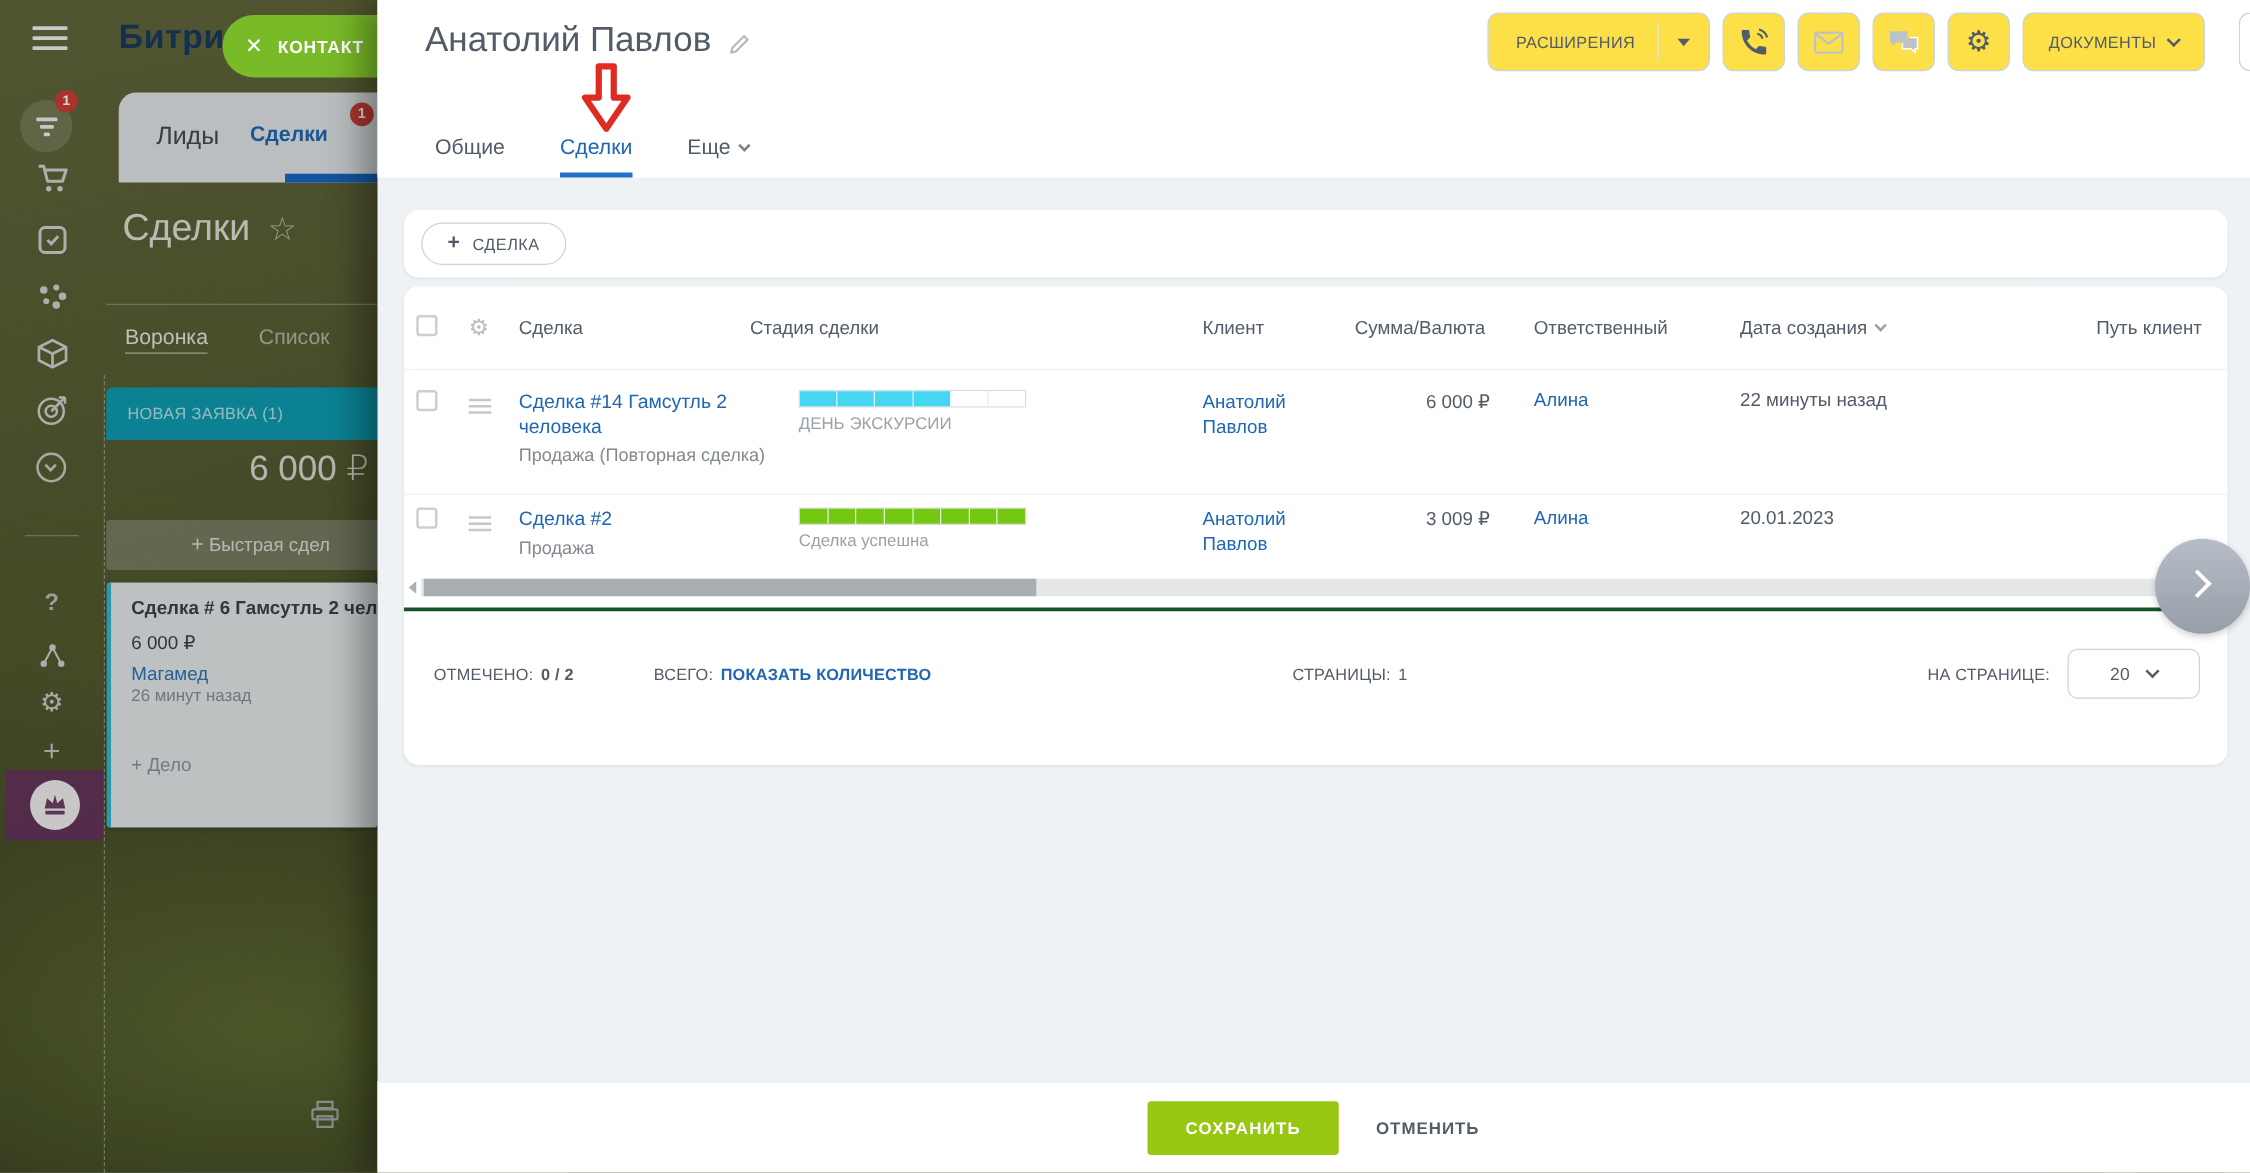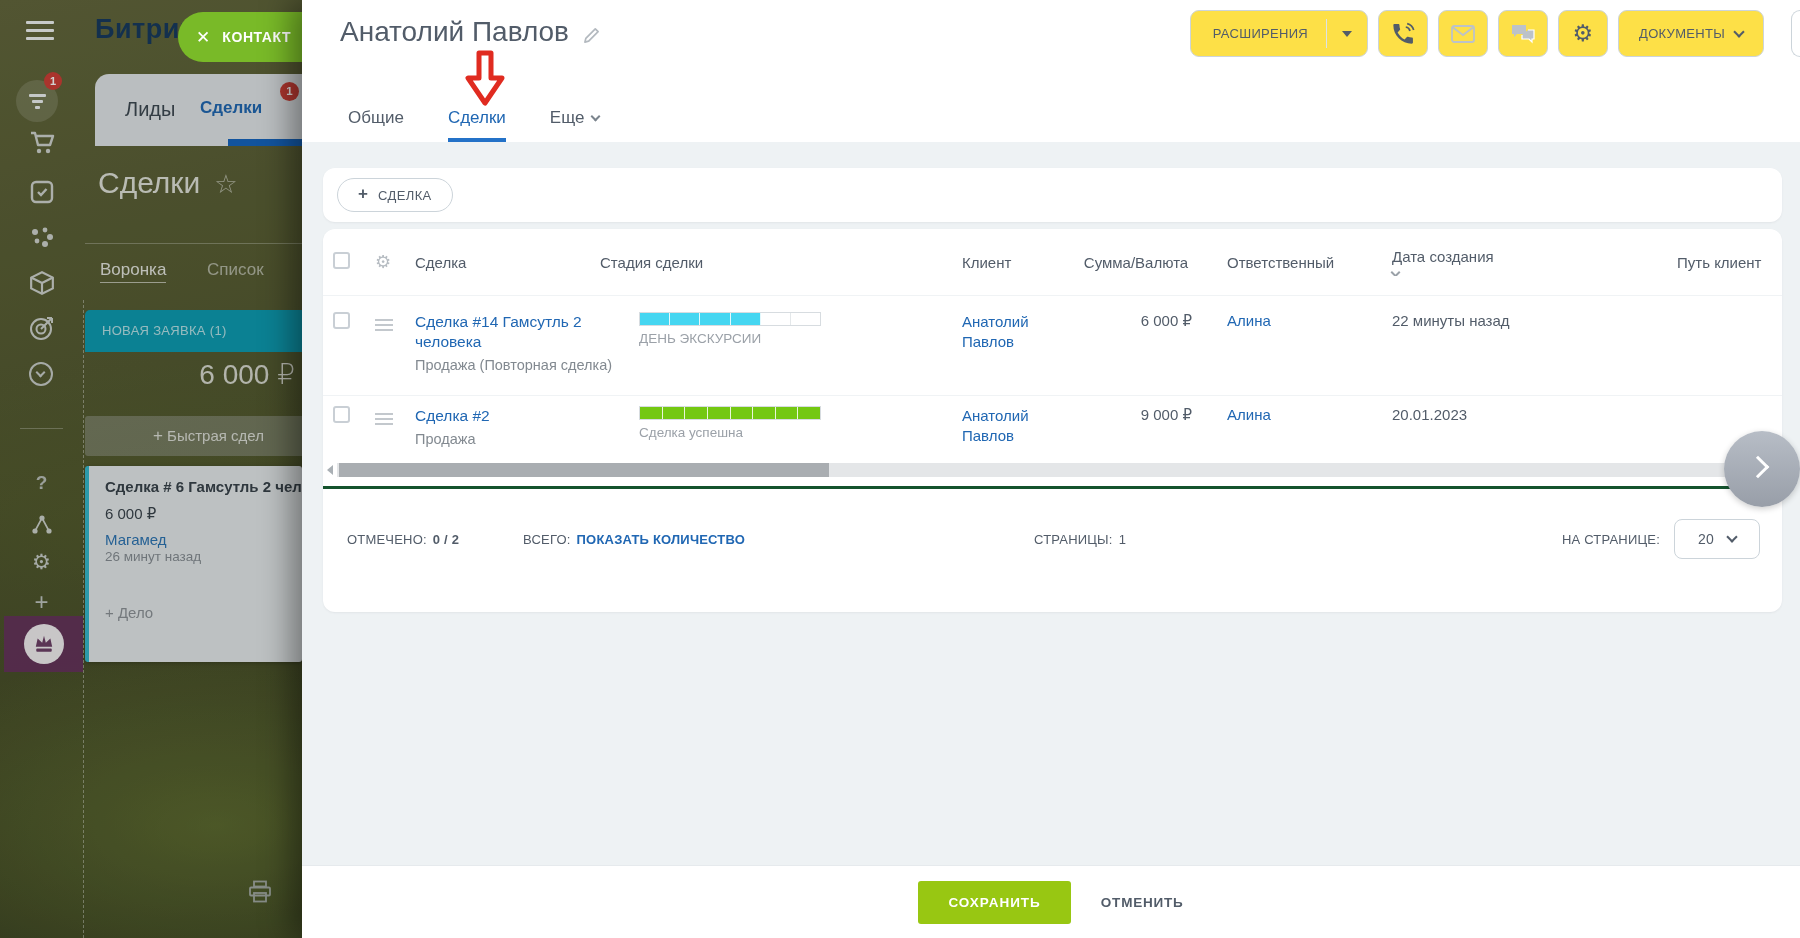--- a/index.html
+++ b/index.html
@@ -94,21 +94,21 @@
   .add-deal { position:absolute; left:14px; top:10px; height:34px; border:1px solid #ccd4da; border-radius:17px; background:#fff; display:flex; align-items:center; padding:0 20px; gap:10px; cursor:pointer; }
   .add-deal .plus { font-size:17px; font-weight:bold; color:#525c69; margin-top:-2px; }
   .add-deal .lbl { font-size:13px; color:#525c69; letter-spacing:.4px; }
 
   .table-card { left:21px; top:87px; width:1459px; height:383px; overflow:hidden; }
   .grid-row { display:grid; grid-template-columns:42px 40px 185px 362px 118px 112px 165px 320px 1fr; padding-left:10px; align-items:start; }
   .g-head { height:67px; align-items:center; border-bottom:1px solid #f0f3f5; color:#525c69; font-size:15px; }
   .g-head .hcell { white-space:nowrap; overflow:hidden; }
   .cb { width:17px; height:17px; border:2px solid #c9cfd5; border-radius:3px; background:#fff; display:inline-block; cursor:pointer; }
   .hd-gear { color:#b6bcc2; font-size:18px; cursor:pointer; }
-  .sort-wrap { display:inline-flex; align-items:flex-start; gap:7px;flex-direction:column; }
+  .sort-wrap { display:inline-flex; align-items:center; gap:7px; }
   .chev-sort { width:7px; height:7px; border-right:2px solid #9aa1a8; border-bottom:2px solid #9aa1a8; transform:rotate(45deg); margin-top:-3px; }
   .pad35 { padding-left:35px; }
   .g-row1 { height:100px; padding-top:16px; border-bottom:1px solid #f0f3f5; }
   .g-row2 { height:62px; padding-top:10px; }
   .drag { width:18px; height:2px; background:#c3c8cd; margin-top:7px; box-shadow:0 5px 0 #c3c8cd, 0 10px 0 #c3c8cd; }
   .deal-link { font-size:15.5px; color:#2067b3; line-height:20px; cursor:pointer; }
   .deal-sub { font-size:14.5px; color:#828990; margin-top:5px; white-space:nowrap; }
   .stage-cell { padding-left:39px; }
   .stage-bar { display:flex; width:182px; height:14px; border:1px solid #d7dce0; background:#fff; }
   .stage-bar i { flex:1; background:#fff; border-right:1px solid #e4e8ea; }
@@ -126,21 +126,21 @@
   .hs-right { border-left:6px solid #aab0b5; }
   .hs-track { flex:1; height:14px; background:#e4e6e8; position:relative; }
   .hs-thumb { position:absolute; left:2px; top:0; width:490px; height:14px; background:#a9adb1; cursor:grab; }
 
   .g-footer { position:absolute; left:0; top:257px; width:100%; height:126px; border-top:3px solid #14532d; font-size:13px; color:#525c69; }
   .gf-item { position:absolute; top:30px; height:40px; display:flex; align-items:center; gap:6px; white-space:nowrap; letter-spacing:.2px; }
   .gf-checked { left:24px; } .gf-total { left:200px; } .gf-pages { left:711px; }
   .gf-val { font-weight:bold; }
   .gf-link { color:#2067b3; font-weight:bold; cursor:pointer; }
   .gf-perpage { right:22px; }
-  .pp-select { width:86px; height:40px; border:1px solid #ccd4da; border-radius:8px; background:#fff; display:flex; align-items:center; justify-content:center; gap:14px; margin-left:8px; cursor:pointer; }
+  .pp-select { width:106px; height:40px; border:1px solid #ccd4da; border-radius:8px; background:#fff; display:flex; align-items:center; justify-content:center; gap:14px; margin-left:8px; cursor:pointer; }
   .pp-select .v { font-size:14px; color:#525c69; }
 
   .next-circle { position:absolute; left:1422px; top:289px; width:76px; height:76px; border-radius:50%; background:linear-gradient(180deg,#b7bdc6,#989ea8); box-shadow:0 2px 6px rgba(0,0,0,.2); cursor:pointer; }
   .next-circle i { position:absolute; left:26px; top:28px; width:16px; height:16px; border-right:3px solid #fff; border-top:3px solid #fff; transform:rotate(45deg); }
 
   .bottom-bar { position:absolute; left:0; bottom:0; width:100%; height:73px; background:#fff; border-top:1px solid #e6eaed; display:flex; align-items:center; justify-content:center; gap:30px; }
   .save-btn { height:43px; padding:0 30px; background:#98c712; border:none; border-radius:3px; color:#fff; font-size:13.5px; font-weight:bold; letter-spacing:1px; font-family:inherit; cursor:pointer; }
   .cancel-btn { font-size:13.5px; font-weight:bold; color:#525c69; letter-spacing:.8px; cursor:pointer; }
 
   svg { display:block; }
@@ -421,21 +421,21 @@
               <i class="on"></i>
               <i class="on"></i>
               <i class="on"></i>
               <i class="on"></i>
               <i class="on"></i>
               <i class="on"></i>
             </div>
           <div class="stage-lbl">Сделка успешна</div>
         </span>
         <span class="client-link">Анатолий Павлов</span>
-        <span class="sum-cell">9 000 ₽</span>
+        <span class="sum-cell">3 009 ₽</span>
         <span class="resp-link">Алина</span>
         <span class="date-cell">20.01.2023</span>
         <span></span>
       </div>
 
       <div class="hscroll">
         <span class="hs-arrow hs-left"></span>
         <div class="hs-track">
           <div class="hs-thumb"></div>
         </div>

